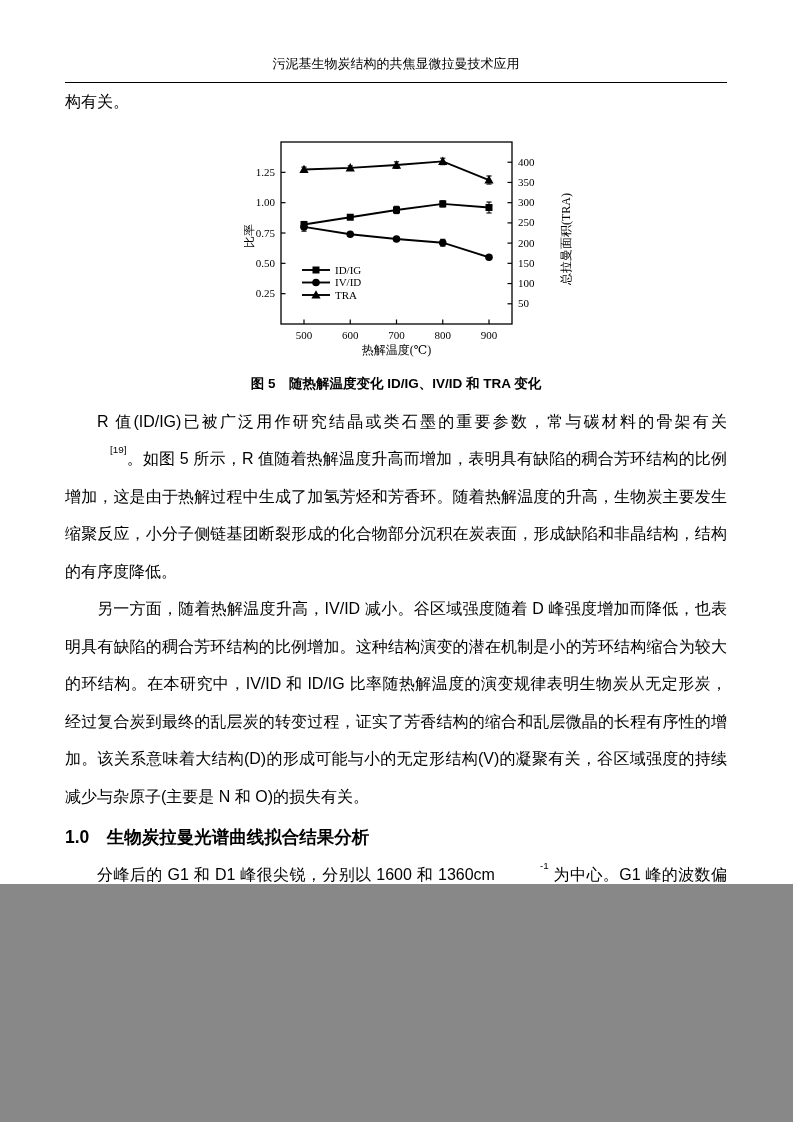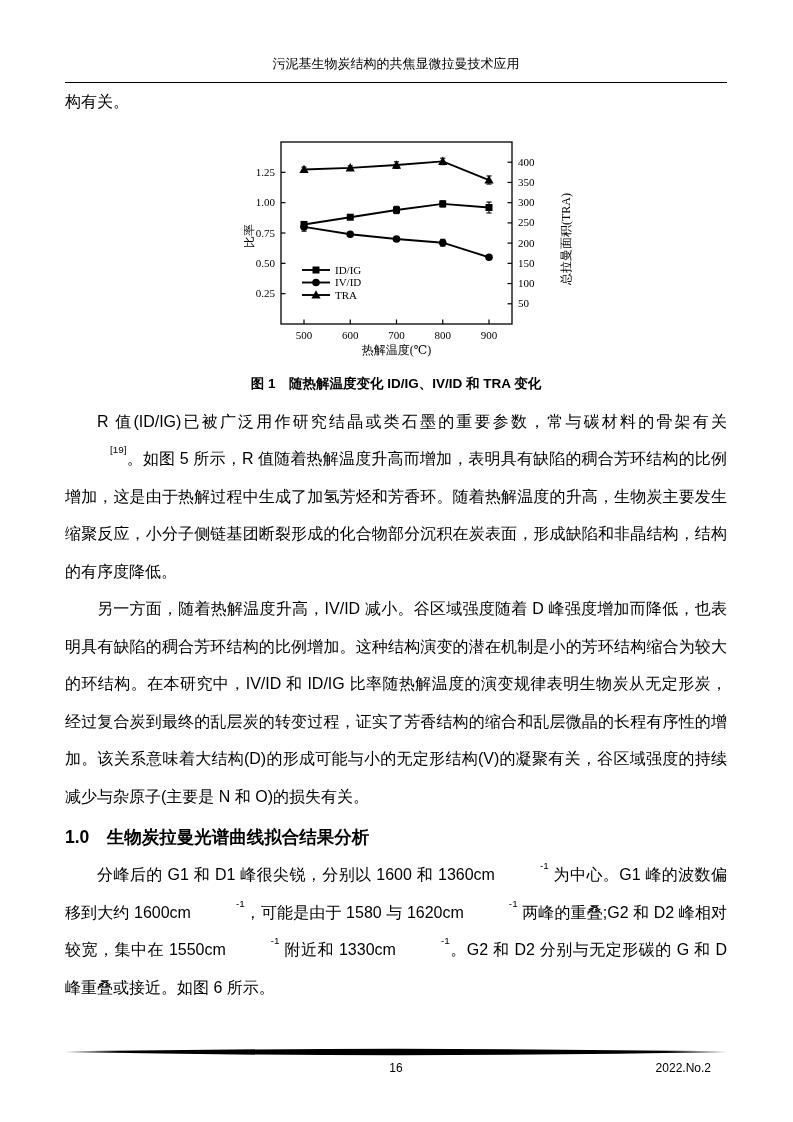--- a/index.html
+++ b/index.html
@@ -1,18 +1,18 @@
 <!DOCTYPE html>
 <html><head>
 <meta charset="utf-8">
 <style>
   html,body{margin:0;padding:0;background:#888;}
   .page{
     position:relative;
-    width:793px;height:1122px;
+    width:793px;height:884px;
     margin:0 auto;
     background:#ffffff;
     color:#000;
     font-family:"Liberation Sans","DejaVu Sans",sans-serif;
     overflow:hidden;
   }
   .content{position:absolute;left:65px;top:0;width:662px;}
   .running-head{
     margin-top:54px;
     text-align:center;
@@ -185,21 +185,21 @@
           <text x="91" y="134.8" text-anchor="start" font-size="11" class="chart-text" fill="#000000">ID/IG</text>
           <line x1="58" y1="143.5" x2="86" y2="143.5" stroke="#000000" stroke-width="1.9"></line>
           <circle cx="72" cy="143.5" r="3.8" fill="#000000"></circle>
           <text x="91" y="147.3" text-anchor="start" font-size="11" class="chart-text" fill="#000000">IV/ID</text>
           <line x1="58" y1="156" x2="86" y2="156" stroke="#000000" stroke-width="1.9"></line>
           <polygon points="72,151.2 67.4,159.6 76.6,159.6" fill="#000000"></polygon>
           <text x="91" y="159.8" text-anchor="start" font-size="11" class="chart-text" fill="#000000">TRA</text>
         </svg>
     </div>
 
-    <div class="figure-caption">图 1　随热解温度变化 ID/IG、IV/ID 和 TRA 变化</div>
+    <div class="figure-caption">图 5　随热解温度变化 ID/IG、IV/ID 和 TRA 变化</div>
 
     <p class="body-text indent para1">R 值(ID/IG)已被广泛用作研究结晶或类石墨的重要参数，常与碳材料的骨架有关<sup>[19]</sup>。如图 5 所示，R 值随着热解温度升高而增加，表明具有缺陷的稠合芳环结构的比例增加，这是由于热解过程中生成了加氢芳烃和芳香环。随着热解温度的升高，生物炭主要发生缩聚反应，小分子侧链基团断裂形成的化合物部分沉积在炭表面，形成缺陷和非晶结构，结构的有序度降低。</p>
 
     <p class="body-text indent">另一方面，随着热解温度升高，IV/ID 减小。谷区域强度随着 D 峰强度增加而降低，也表明具有缺陷的稠合芳环结构的比例增加。这种结构演变的潜在机制是小的芳环结构缩合为较大的环结构。在本研究中，IV/ID 和 ID/IG 比率随热解温度的演变规律表明生物炭从无定形炭，经过复合炭到最终的乱层炭的转变过程，证实了芳香结构的缩合和乱层微晶的长程有序性的增加。该关系意味着大结构(D)的形成可能与小的无定形结构(V)的凝聚有关，谷区域强度的持续减少与杂原子(主要是 N 和 O)的损失有关。</p>
 
     <h2 class="section-heading">1.0　生物炭拉曼光谱曲线拟合结果分析</h2>
 
     <p class="body-text indent p3">分峰后的 G1 和 D1 峰很尖锐，分别以 1600 和 1360cm<sup>-1</sup> 为中心。G1 峰的波数偏移到大约 1600cm<sup>-1</sup>，可能是由于 1580 与 1620cm<sup>-1</sup> 两峰的重叠;G2 和 D2 峰相对较宽，集中在 1550cm<sup>-1</sup> 附近和 1330cm<sup>-1</sup>。G2 和 D2 分别与无定形碳的 G 和 D 峰重叠或接近。如图 6 所示。</p>
   </div>
 

